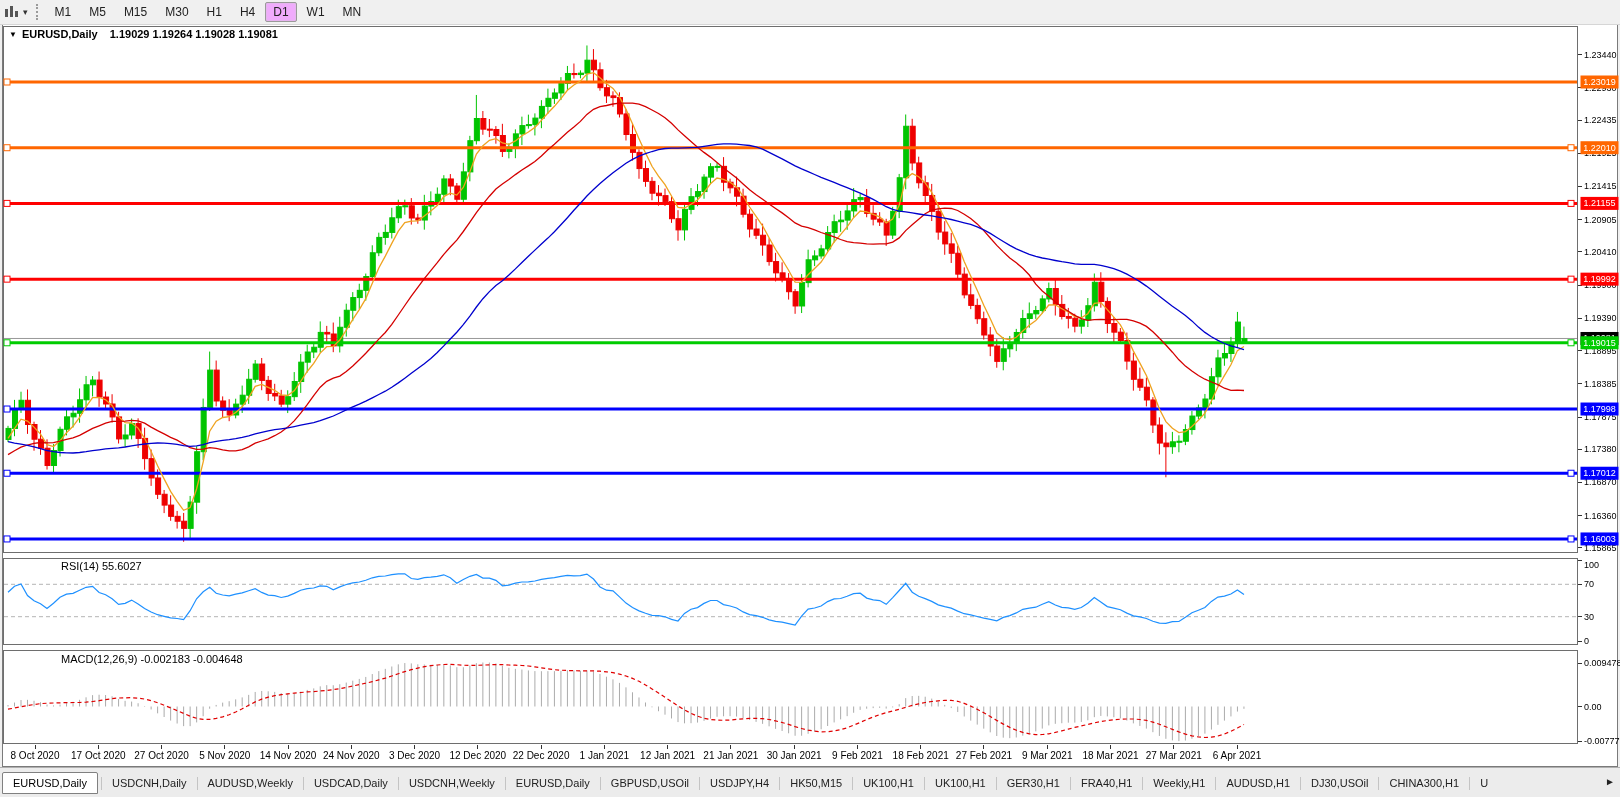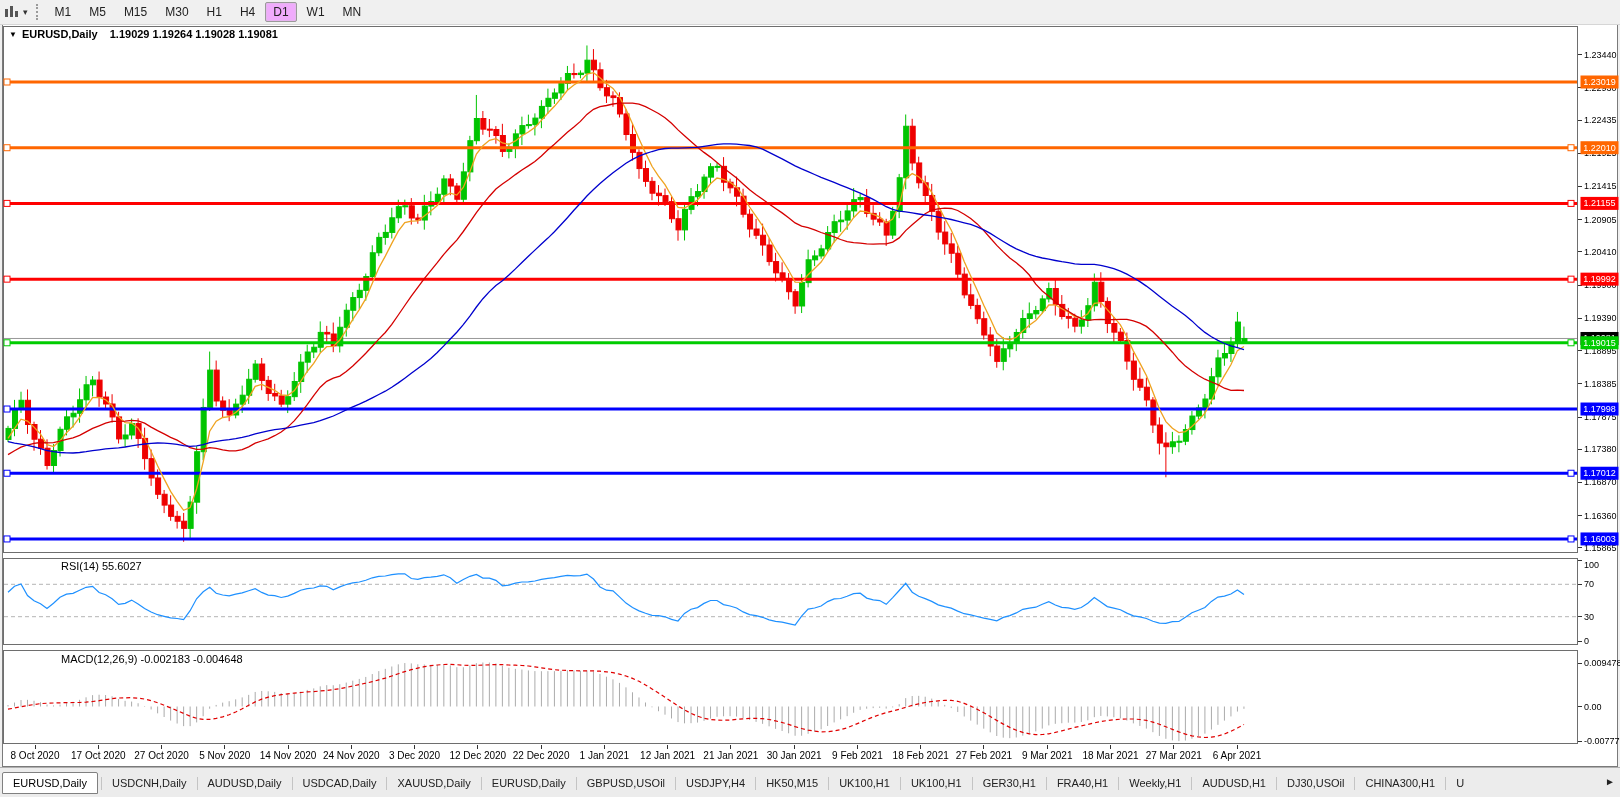--- a/index.html
+++ b/index.html
@@ -791,25 +791,25 @@
 </div>
 <div class="pane-label" style="top:560px">RSI(14) 55.6027</div>
 <div class="pane-label" style="top:653px">MACD(12,26,9) -0.002183 -0.004648</div>
 
 <div class="tabbar">
   <div class="tabs">
       <div class="tab active">EURUSD,Daily</div>
       <div class="tab-sep"></div>
       <div class="tab">USDCNH,Daily</div>
       <div class="tab-sep"></div>
-      <div class="tab">AUDUSD,Daily</div>
+      <div class="tab">AUDUSD,Weekly</div>
       <div class="tab-sep"></div>
       <div class="tab">USDCAD,Daily</div>
       <div class="tab-sep"></div>
-      <div class="tab">XAUUSD,Daily</div>
+      <div class="tab">USDCNH,Weekly</div>
       <div class="tab-sep"></div>
       <div class="tab">EURUSD,Daily</div>
       <div class="tab-sep"></div>
       <div class="tab">GBPUSD,USOil</div>
       <div class="tab-sep"></div>
       <div class="tab">USDJPY,H4</div>
       <div class="tab-sep"></div>
       <div class="tab">HK50,M15</div>
       <div class="tab-sep"></div>
       <div class="tab">UK100,H1</div>

